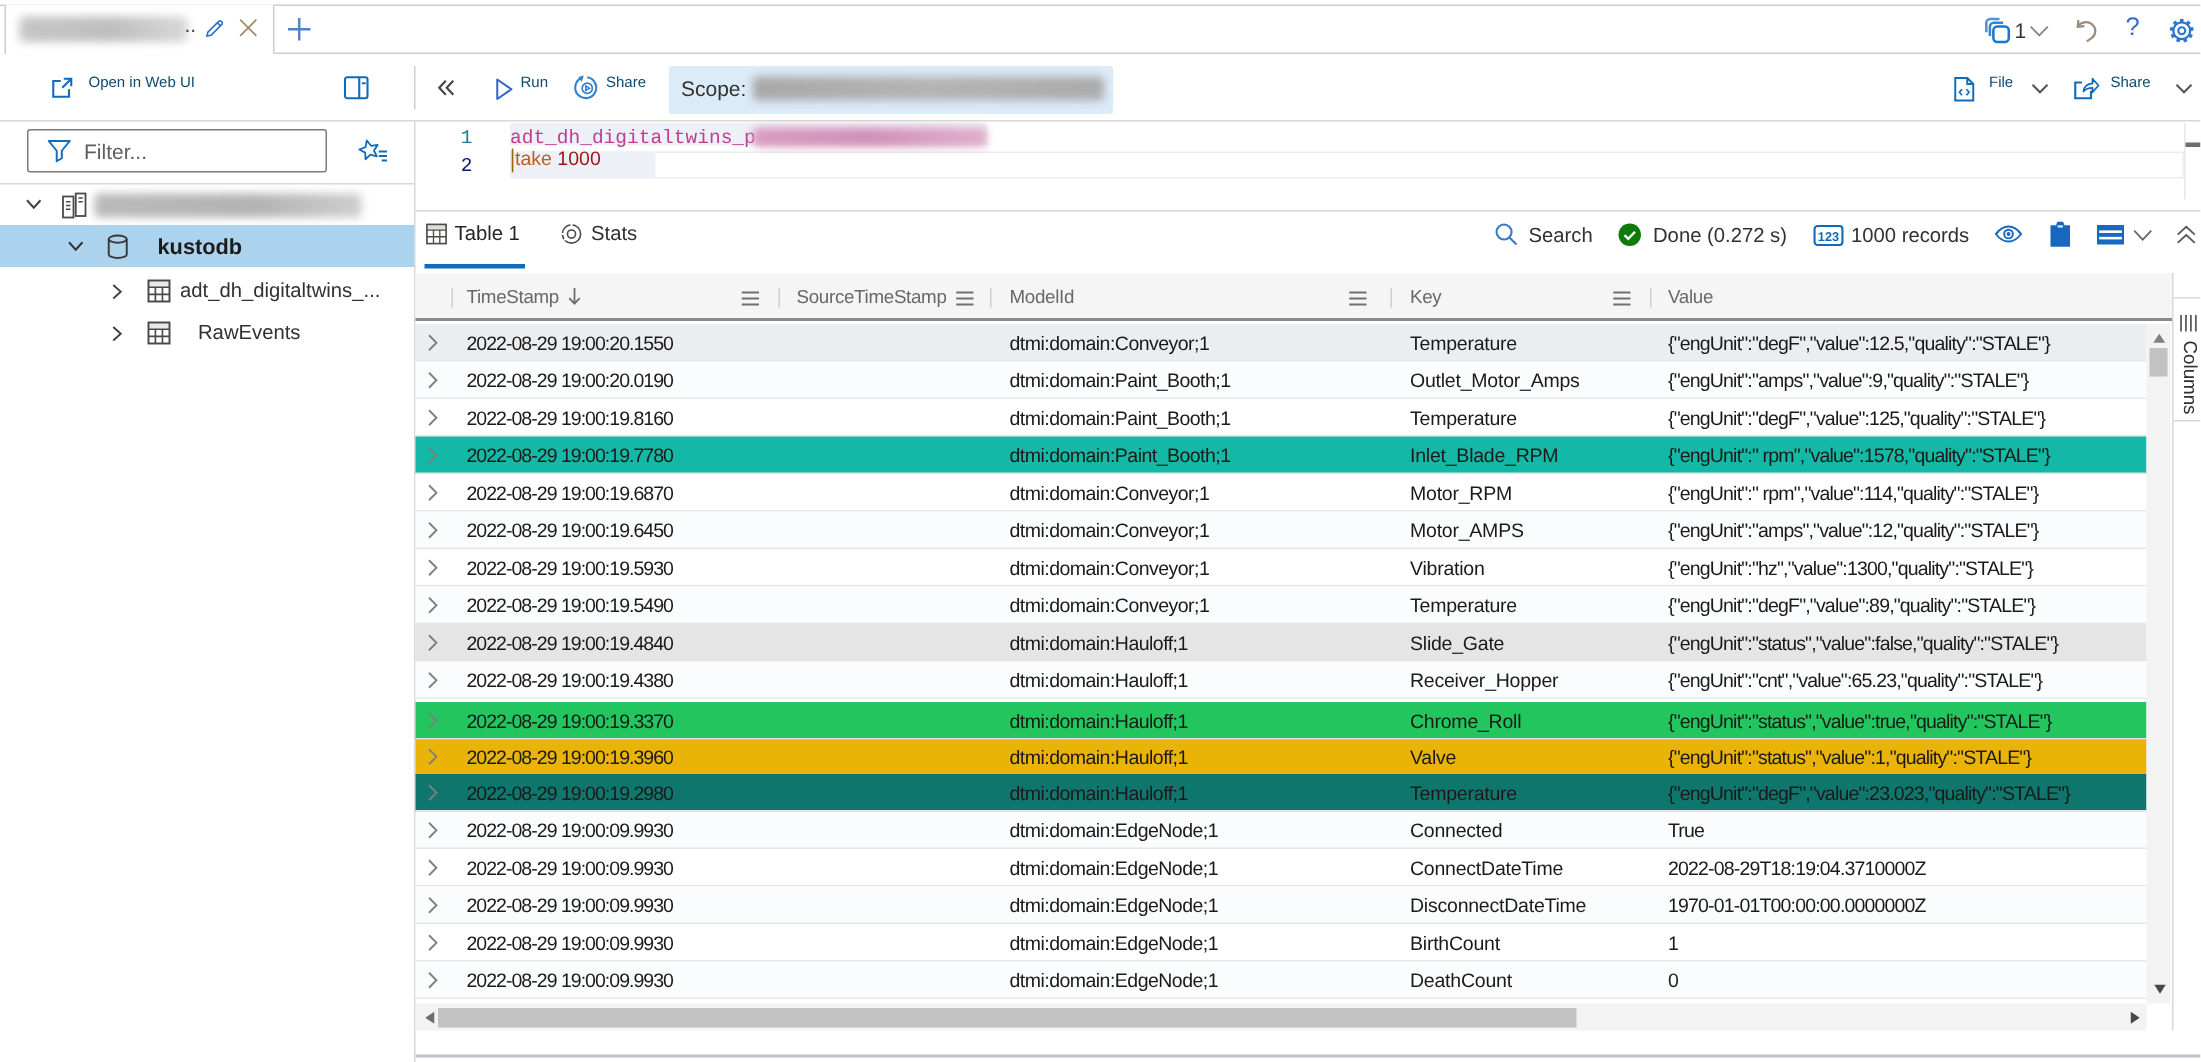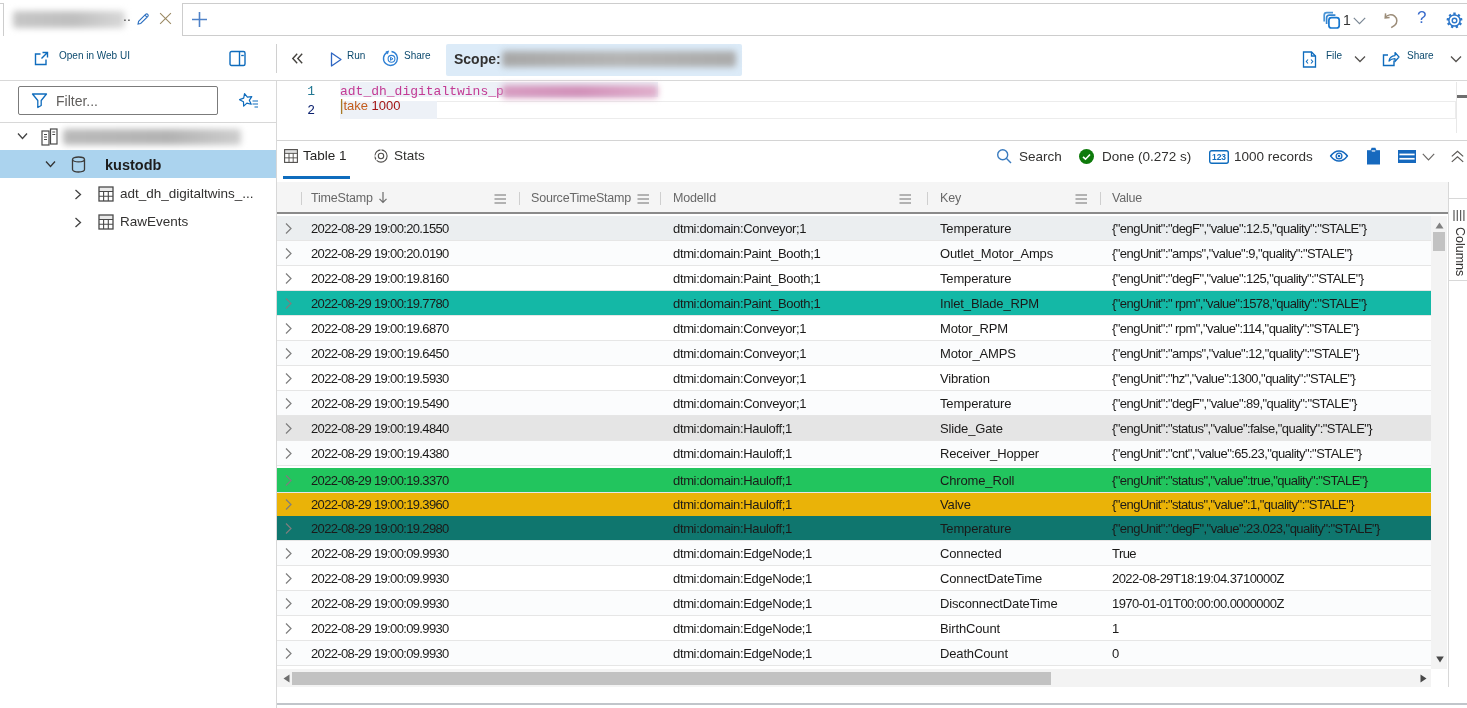--- a/index.html
+++ b/index.html
@@ -52,21 +52,21 @@
   </svg>
 <div class="tbtxt" style="left:347px;top:50px">Run</div>
 <svg style="left:383px;top:50px" width="17" height="17" viewBox="0 0 17 17">
     <path d="M4.1 2.3 A 7 7 0 1 0 8.5 1.5" fill="none" stroke="#2f80d4" stroke-width="1.4"></path>
     <path d="M6.2 0.4 L2.6 1.4 L4.8 4.6 Z" fill="#2f80d4"></path>
     <circle cx="8.5" cy="8.8" r="3.4" fill="none" stroke="#2f80d4" stroke-width="1.1"></circle>
     <path d="M7.5 7.3 L10 8.8 L7.5 10.3 Z" fill="none" stroke="#2f80d4" stroke-width="1"></path>
   </svg>
 <div class="tbtxt" style="left:404px;top:50px">Share</div>
 <div class="abs" style="left:446px;top:44px;width:296px;height:32px;background:#dcebf8;border-radius:2px"></div>
-<div class="abs" style="left:454px;top:51px;font-size:14px;font-weight:700;color:#323130">Scope:</div>
+<div class="abs" style="left:454px;top:51px;font-size:14px;font-weight:400;color:#323130">Scope:</div>
 <div class="blur" style="left:502px;top:51px;width:234px;height:16px;background:linear-gradient(90deg,#a8a8a8 0%,#b4b4b4 50%,#ababab 100%)"></div>
 <svg style="left:1302px;top:51px" width="15" height="17" viewBox="0 0 15 17">
     <path d="M1.5 1 H9.5 L13.5 5 V16 H1.5 Z" fill="none" stroke="#0f6cbd" stroke-width="1.3"></path>
     <path d="M9.5 1 V5 H13.5" fill="none" stroke="#0f6cbd" stroke-width="1.3"></path>
     <path d="M6 8.5 L4.3 10.5 L6 12.5 M9 8.5 L10.7 10.5 L9 12.5" fill="none" stroke="#0f6cbd" stroke-width="1.1"></path>
   </svg>
 <div class="tbtxt" style="left:1326px;top:50px">File</div>
 <svg style="left:1354px;top:55px" width="12" height="8" viewBox="0 0 12 8">
     <path d="M1 1.5 L6 6.5 L11 1.5" fill="none" stroke="#55524f" stroke-width="1.3"></path>
   </svg>
@@ -122,21 +122,21 @@
 <div class="abs" style="left:120px;top:186px;font-size:13.5px;color:#323130">adt_dh_digitaltwins_...</div>
 
 <svg style="left:74px;top:217px" width="8" height="11" viewBox="0 0 8 11">
     <path d="M1.5 1 L6.5 5.5 L1.5 10" fill="none" stroke="#424242" stroke-width="1.3"></path>
   </svg>
 <svg style="left:98px;top:214px" width="16" height="16" viewBox="0 0 16 16">
     <rect x="1" y="1" width="14" height="14" fill="none" stroke="#4a4a4a" stroke-width="1.3"></rect>
     <path d="M1 5.5 H15 M5.6 5.5 V15 M10.3 5.5 V15 M1 10.2 H15" stroke="#4a4a4a" stroke-width="1.1"></path>
     <rect x="1" y="1" width="14" height="4.5" fill="#4a4a4a" fill-opacity="0.12"></rect>
   </svg>
-<div class="abs" style="left:120px;top:214px;font-size:13.5px;color:#323130">RawEvents</div>
+<div class="abs" style="left:132px;top:214px;font-size:13.5px;color:#323130">RawEvents</div>
 <div class="abs" style="left:276px;top:80px;width:1px;height:628px;background:#d8d8d8"></div>
 
 <div class="abs" style="left:340px;top:82px;width:318px;height:15px;background:#edf1f7"></div>
 <div class="abs" style="left:340px;top:100.5px;width:1116px;height:18.5px;border:1px solid #ececec"></div>
 <div class="abs" style="left:340px;top:100.5px;width:97px;height:18.5px;background:#edf1f7"></div>
 <div class="abs" style="left:300px;top:84px;width:15px;height:14px;font-size:13px;color:#237893;text-align:right;font-family:'Liberation Mono',monospace">1</div>
 <div class="abs" style="left:300px;top:103px;width:15px;height:14px;font-size:13px;color:#0b216f;text-align:right;font-family:'Liberation Mono',monospace">2</div>
 <div class="abs" style="left:340px;top:84px;font-size:13px;color:#c33a94;font-family:'Liberation Mono',monospace;white-space:pre">adt_dh_digitaltwins_p</div>
 <div class="blur" style="left:502px;top:85px;width:156px;height:13px;background:linear-gradient(90deg,#d79bc0 0%,#d18fb8 50%,#e0aecb 100%)"></div>
 <div class="abs" style="left:340px;top:98px;font-size:13px;font-family:Liberation Sans, sans-serif;white-space:pre"><span style="color:#9c6500;display:inline-block;transform:scaleY(1.3);transform-origin:55% 55%">|</span><span style="color:#c25c1d">take</span><span style="color:#a31515"> 1000</span></div>

